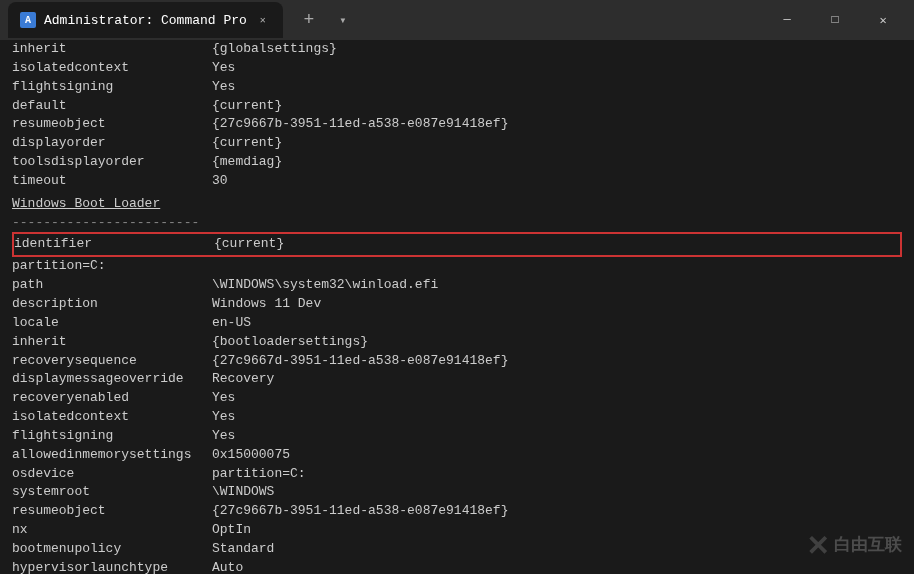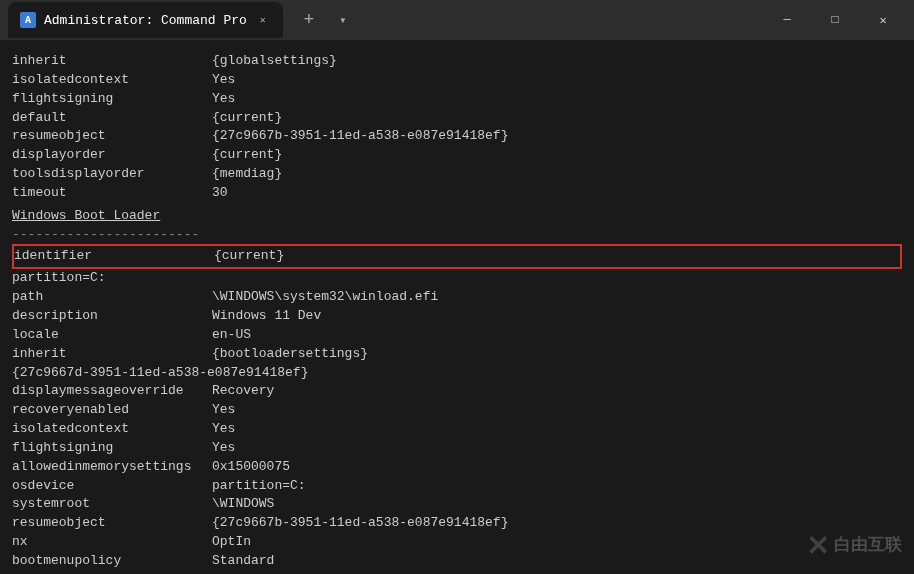--- a/index.html
+++ b/index.html
@@ -99,21 +99,21 @@
       justify-content: center;
       color: #ccc;
       font-size: 12px;
       cursor: pointer;
     }
 
     
     .terminal {
       background: #1a1a1a;
       color: #cccccc;
-      padding: 12px 12px;
+      padding: 0 12px;
       font-size: 13px;
       line-height: 1.45;
       height: calc(574px - 40px);
       overflow: hidden;
     }
     .line {
       display: flex;
       white-space: pre;
     }
     .key {
@@ -205,21 +205,21 @@
     <span class="key">identifier</span>
     <span class="value">{current}</span>
   </div>
 
   <div id="lines-bottom">
       <div class="line"><span class="value">partition=C:</span></div>
       <div class="line"><span class="key">path</span><span class="value">\WINDOWS\system32\winload.efi</span></div>
       <div class="line"><span class="key">description</span><span class="value">Windows 11 Dev</span></div>
       <div class="line"><span class="key">locale</span><span class="value">en-US</span></div>
       <div class="line"><span class="key">inherit</span><span class="value">{bootloadersettings}</span></div>
-      <div class="line"><span class="value">{27c9667d-3951-11ed-a538-e087e91418ef}</span></div>
+      <div class="line"><span class="key">recoverysequence</span><span class="value">{27c9667d-3951-11ed-a538-e087e91418ef}</span></div>
       <div class="line"><span class="key">displaymessageoverride</span><span class="value">Recovery</span></div>
       <div class="line"><span class="key">recoveryenabled</span><span class="value">Yes</span></div>
       <div class="line"><span class="key">isolatedcontext</span><span class="value">Yes</span></div>
       <div class="line"><span class="key">flightsigning</span><span class="value">Yes</span></div>
       <div class="line"><span class="key">allowedinmemorysettings</span><span class="value">0x15000075</span></div>
       <div class="line"><span class="key">osdevice</span><span class="value">partition=C:</span></div>
       <div class="line"><span class="key">systemroot</span><span class="value">\WINDOWS</span></div>
       <div class="line"><span class="key">resumeobject</span><span class="value">{27c9667b-3951-11ed-a538-e087e91418ef}</span></div>
       <div class="line"><span class="key">nx</span><span class="value">OptIn</span></div>
       <div class="line"><span class="key">bootmenupolicy</span><span class="value">Standard</span></div>

